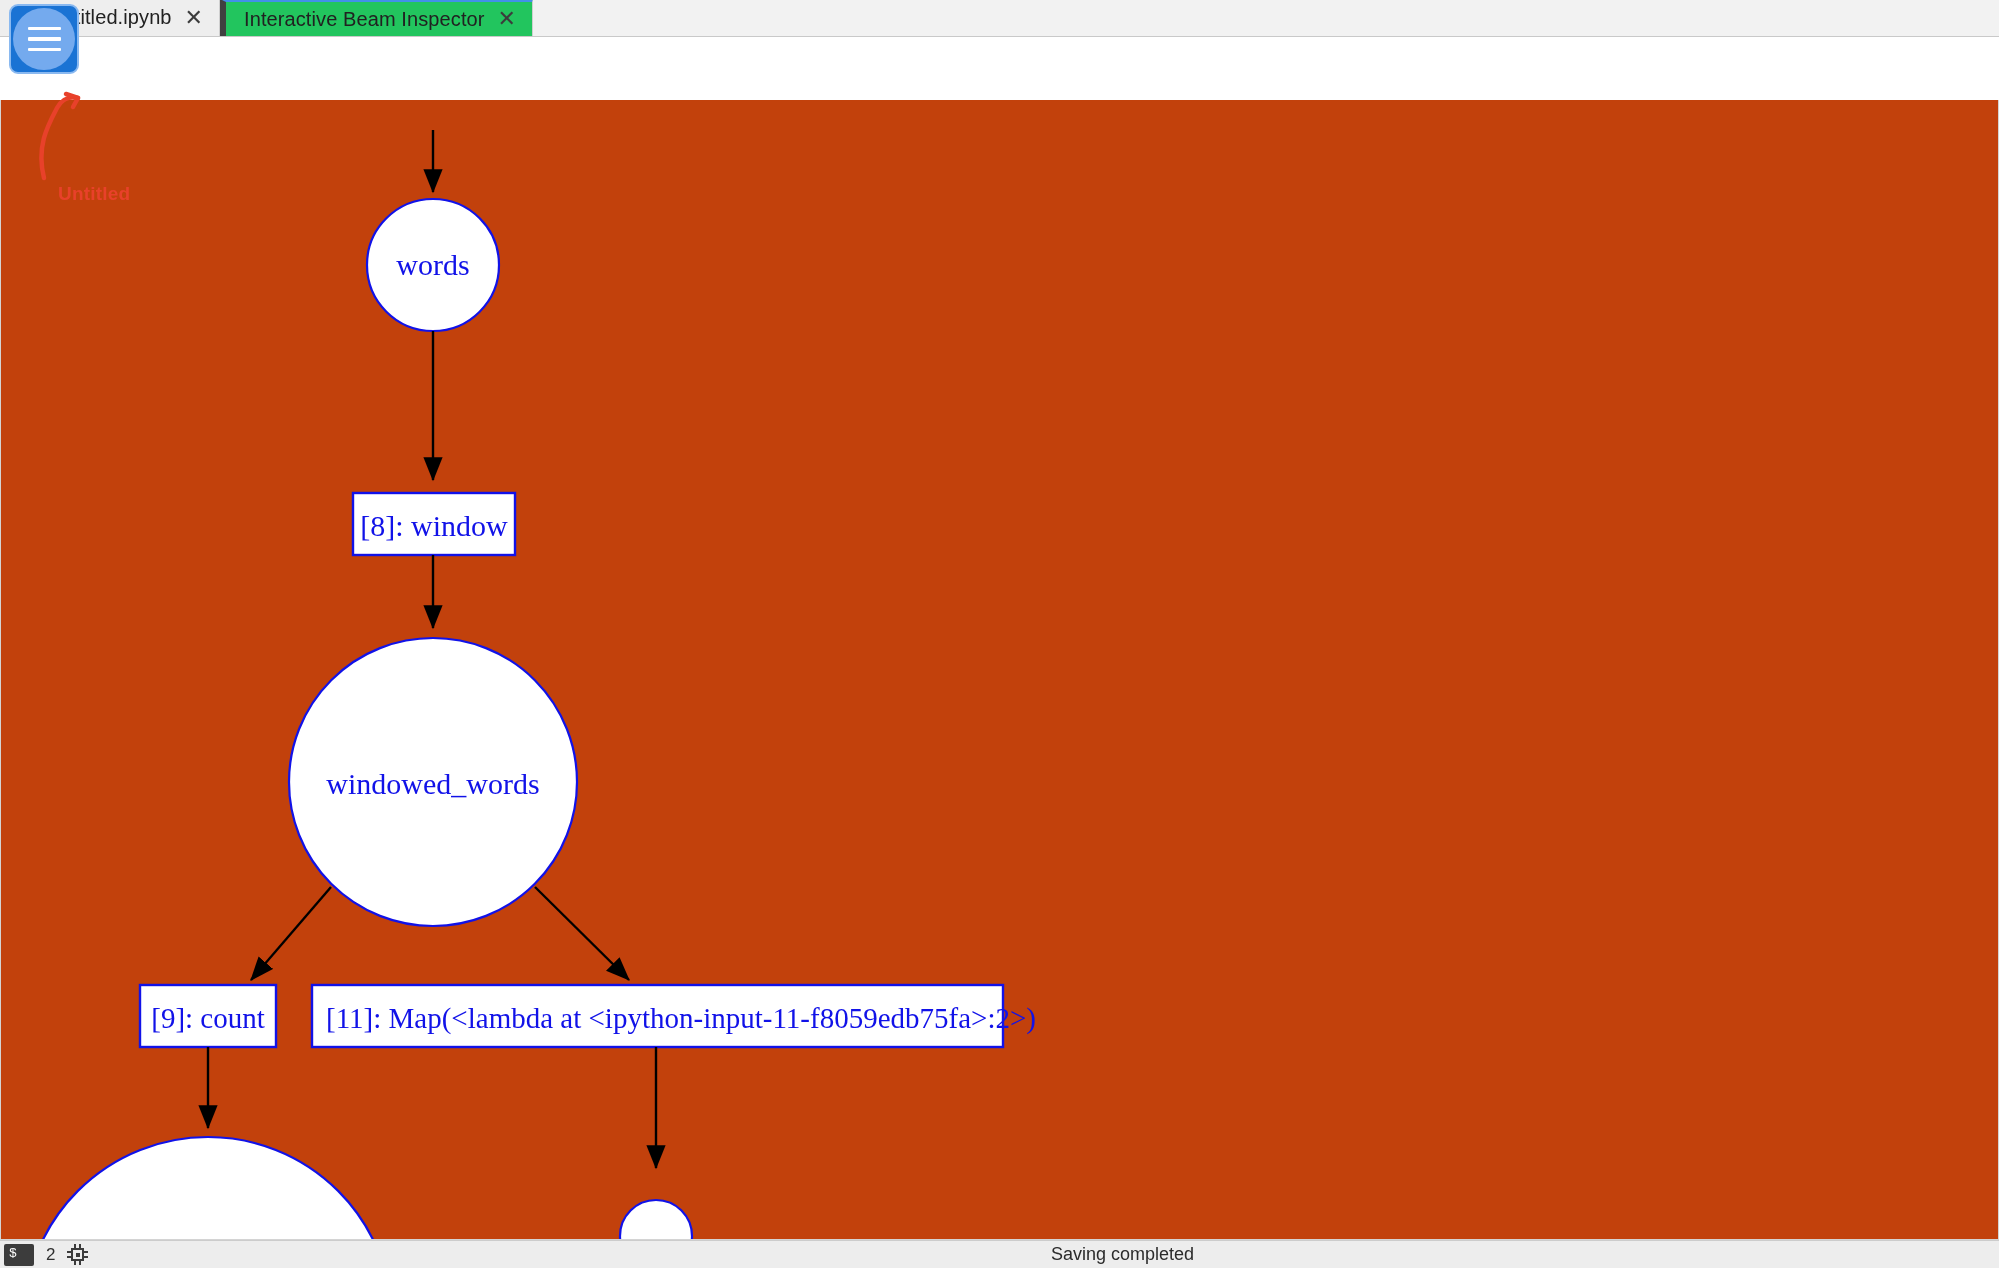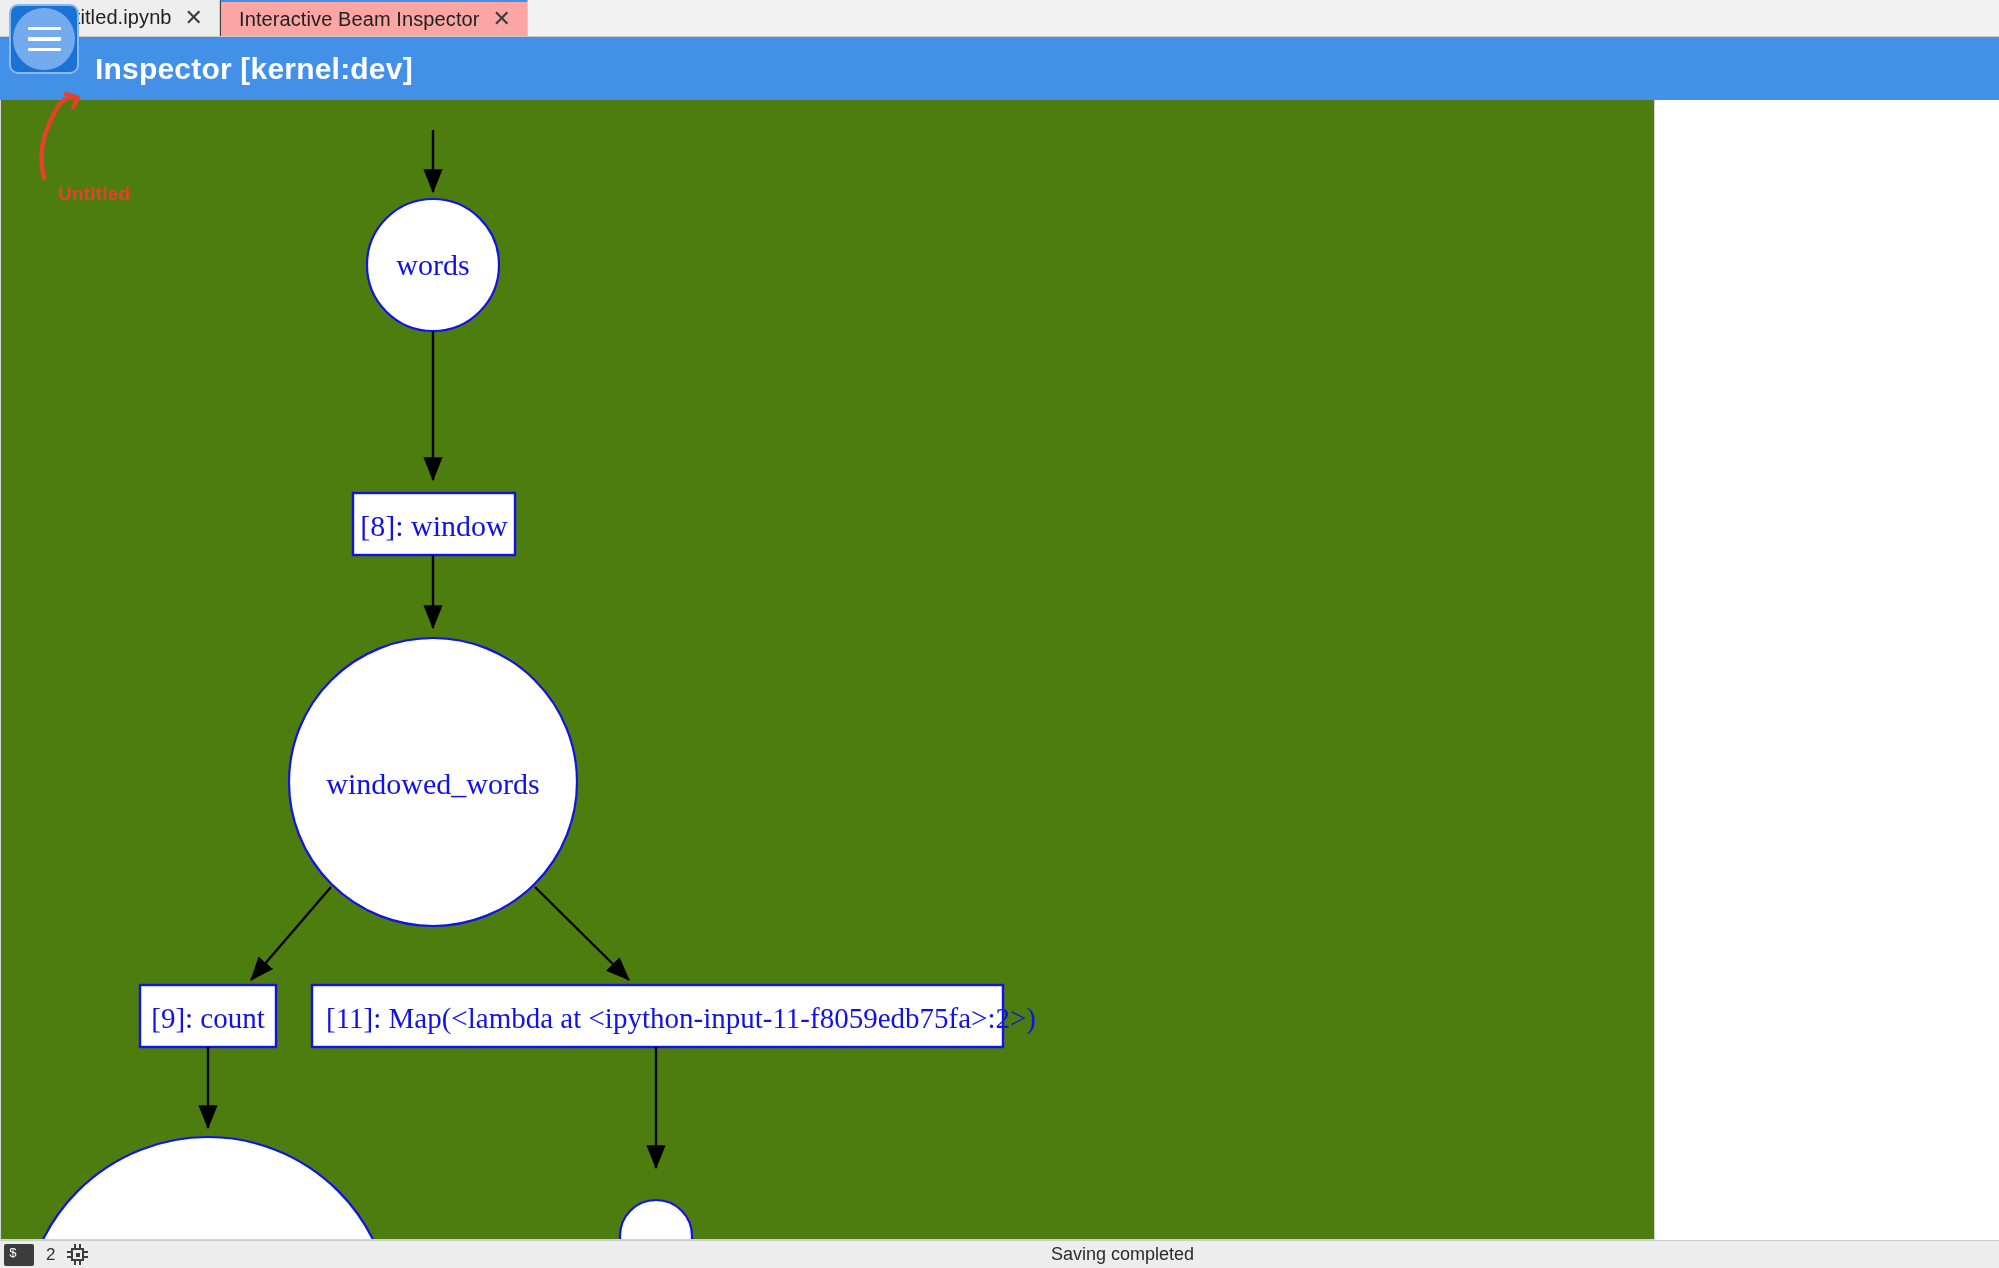--- a/index.html
+++ b/index.html
@@ -38,23 +38,23 @@
     gap: 11px;
     padding: 0 14px 0 18px;
     font-size: 20px;
     color: #212121;
     background: #eeeeee;
     border-right: 1px solid #cfcfcf;
     cursor: pointer;
     white-space: nowrap;
   }
   .tab.active {
-    background: #fca5a5;
+    background: #22c55e;
     border-top: 3px solid #4290e8;
-    border-left: 1px solid #404040;
+    border-left: 6px solid #404040;
     border-right: 1px solid #cfcfcf;
   }
   .tab-icon-nb {
     width: 20px; height: 20px;
     border: 2.2px solid #e8710a;
     border-radius: 2px;
     position: relative;
     flex: none;
   }
   .tab-icon-nb::after {
@@ -140,23 +140,23 @@
     color: #e8412a;
     font-size: 19px;
     font-weight: bold;
     letter-spacing: 0.2px;
   }
 
   
   .canvas {
     position: absolute;
     top: 100px; left: 0;
-    width: 1655px;
+    width: 1999px;
     height: 1140px;
-    background: #4d7c0f;
+    background: #c2410c;
     border: 1px solid #d4d4d4;
     border-top: none;
     overflow: hidden;
   }
   .graph-svg { display: block; }
 
   .node-label {
     font-family: "Liberation Serif", "DejaVu Serif", serif;
     fill: #1112e8;
   }
@@ -241,23 +241,20 @@
       <span class="tab-label">Untitled.ipynb</span>
       <span class="tab-close">✕</span>
     </div>
     <div class="tab active">
       <span class="tab-label">Interactive Beam Inspector</span>
       <span class="tab-close">✕</span>
     </div>
     <div class="tab-spacer"></div>
   </div>
 
-  <div class="header">
-    <div class="header-title">Inspector [kernel:dev]</div>
-  </div>
 
   <div class="hamburger-btn">
     <div class="hamburger-circle">
       <span></span>
         <span></span>
         <span></span>
     </div>
   </div>
 
   <div class="canvas">

